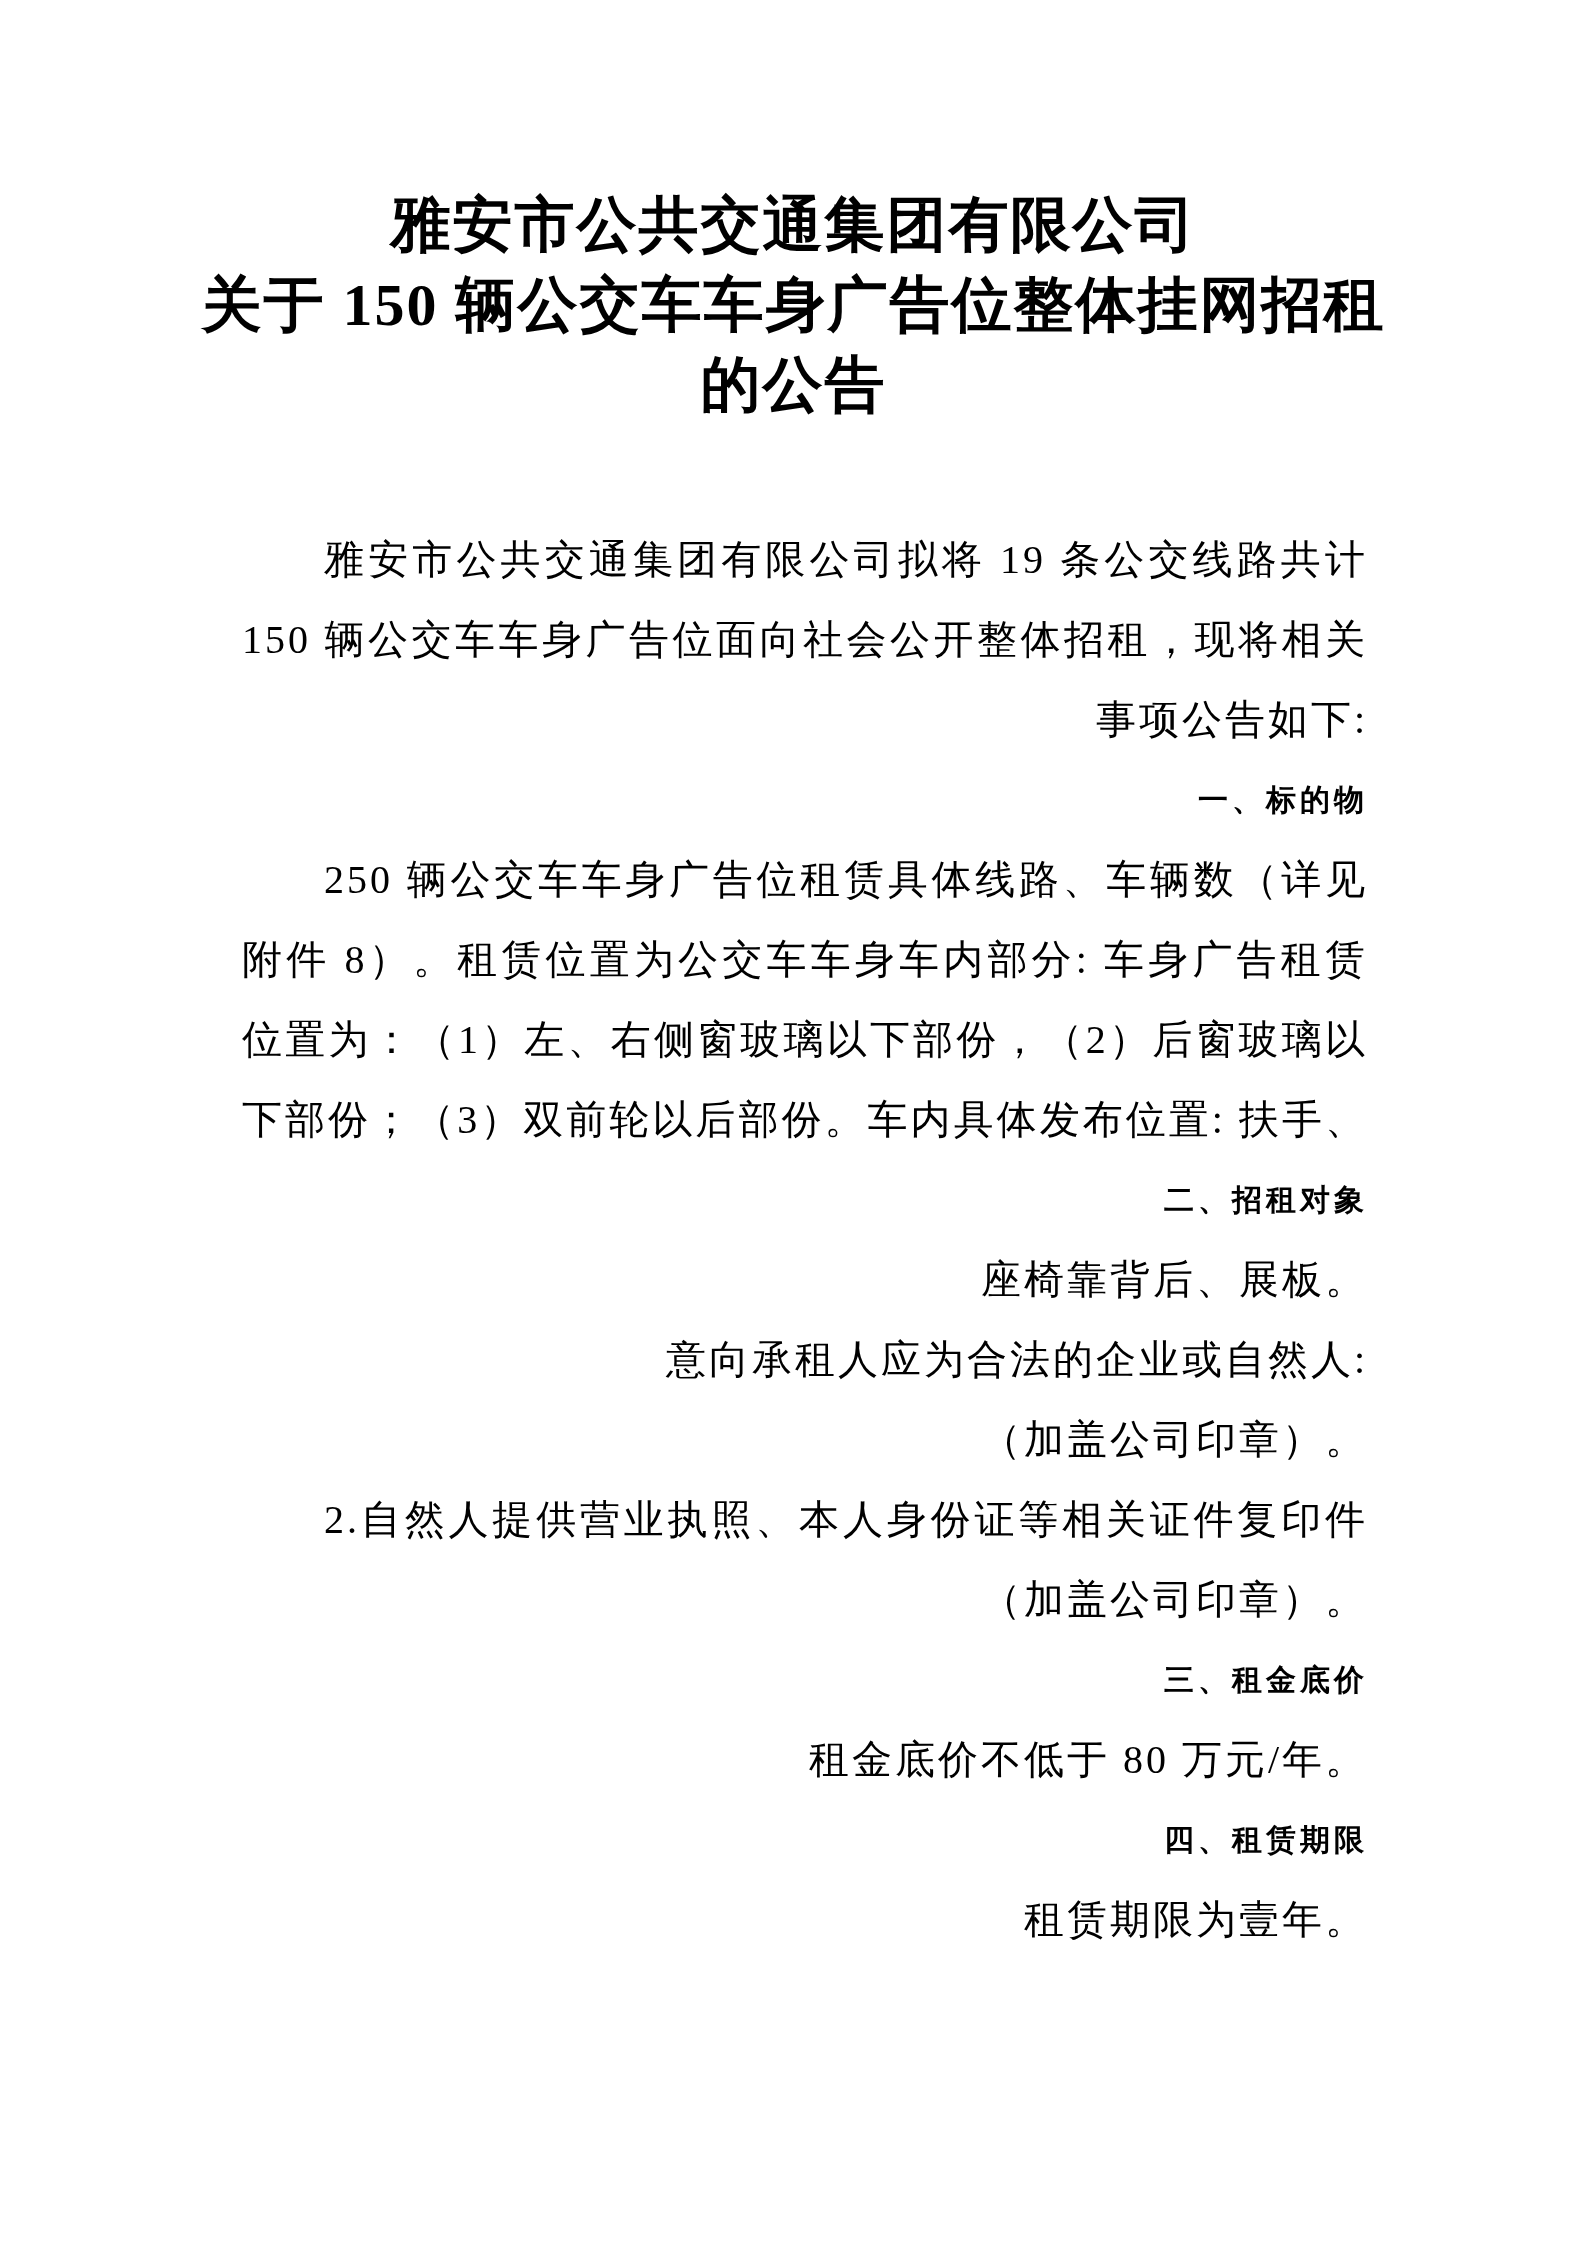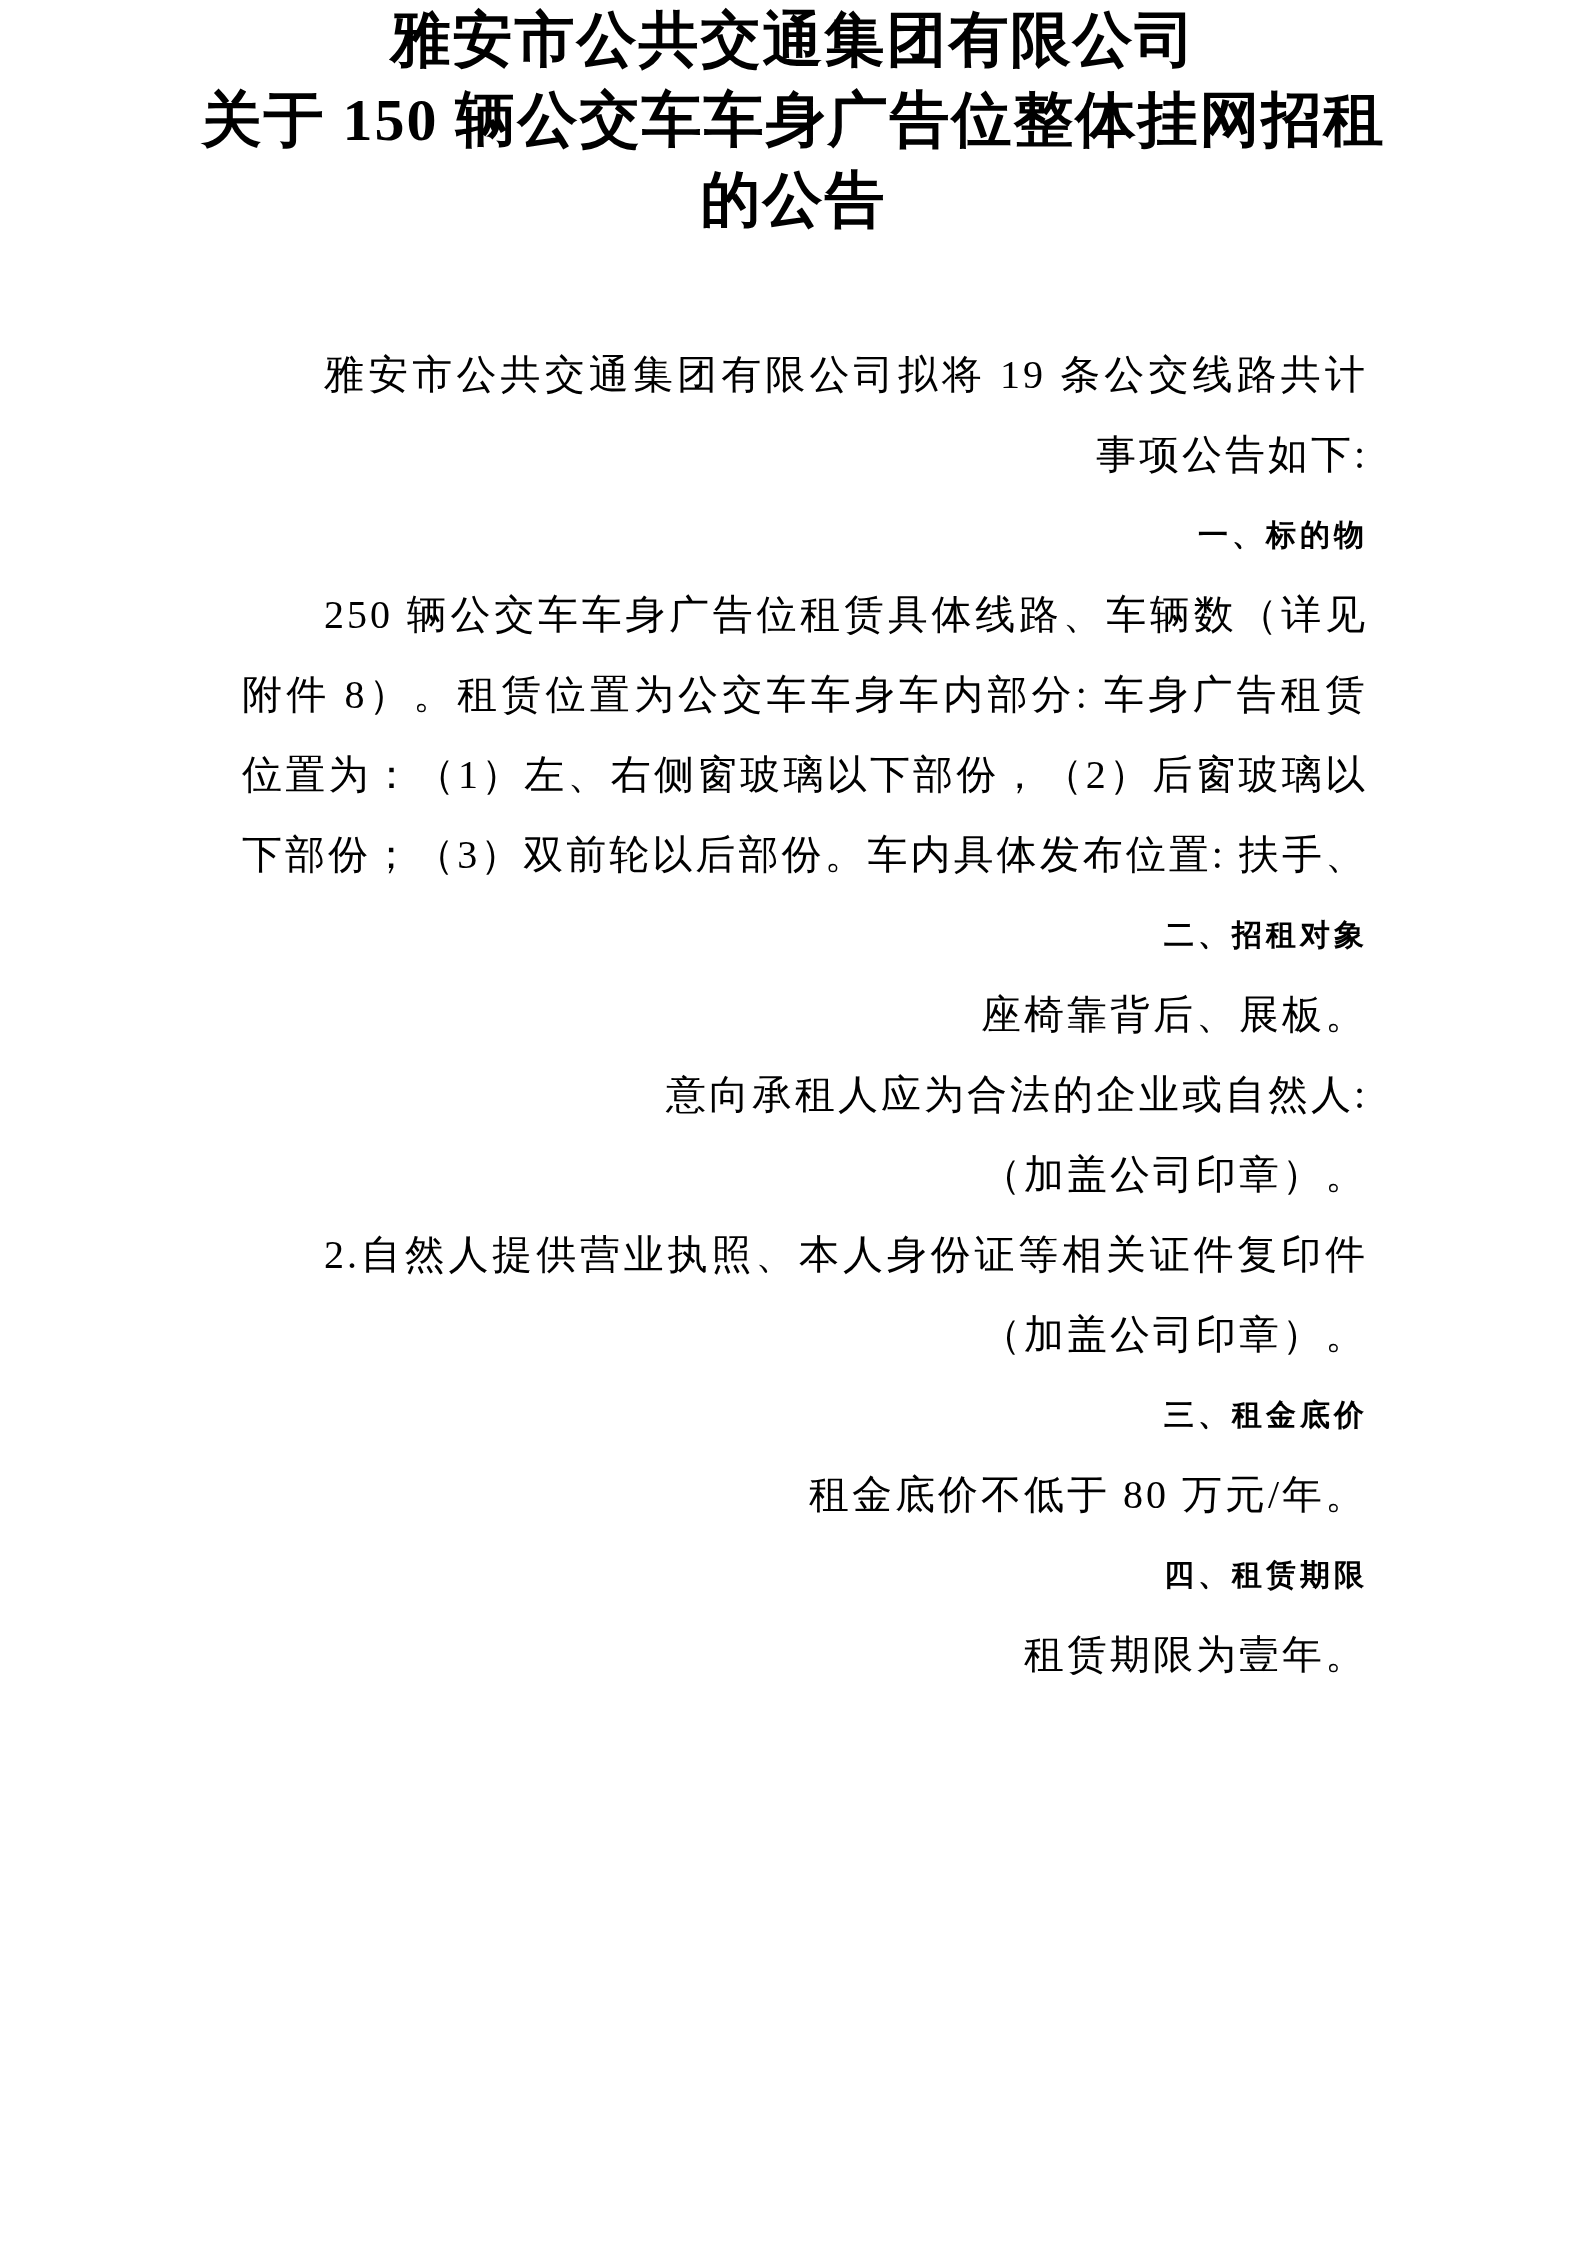--- a/index.html
+++ b/index.html
@@ -9,20 +9,21 @@
   }
   .page {
     position: relative;
     width: 1587px;
     height: 2245px;
     background: #ffffff;
     color: #000000;
     overflow: hidden;
   }
   .title-block {
+    padding-top: 185px;
     text-align: center;
     font-family: "Liberation Serif", "DejaVu Serif", serif;
     font-weight: bold;
     font-size: 60px;
     color: #000000;
   }
   .title-line {
     line-height: 80px;
     letter-spacing: 2px;
     white-space: nowrap;
@@ -60,20 +61,21 @@
 <body>
 
 <div class="page">
   <header class="title-block">
     <div class="title-line">雅安市公共交通集团有限公司</div>
     <div class="title-line">关于 150 辆公交车车身广告位整体挂网招租</div>
     <div class="title-line">的公告</div>
   </header>
   <main class="body-block">
       <div class="line indent fill">雅安市公共交通集团有限公司拟将 19 条公交线路共计</div>
+      <div class="line fill">150 辆公交车车身广告位面向社会公开整体招租，现将相关</div>
       <div class="line">事项公告如下:</div>
       <div class="line heading indent">一、标的物</div>
       <div class="line indent fill">250 辆公交车车身广告位租赁具体线路、车辆数（详见</div>
       <div class="line fill">附件 8）。租赁位置为公交车车身车内部分: 车身广告租赁</div>
       <div class="line fill">位置为：（1）左、右侧窗玻璃以下部份，（2）后窗玻璃以</div>
       <div class="line fill">下部份；（3）双前轮以后部份。车内具体发布位置: 扶手、</div>
       <div class="line heading indent">二、招租对象</div>
       <div class="line">座椅靠背后、展板。</div>
       <div class="line indent">意向承租人应为合法的企业或自然人:</div>
       <div class="line">（加盖公司印章）。</div>

